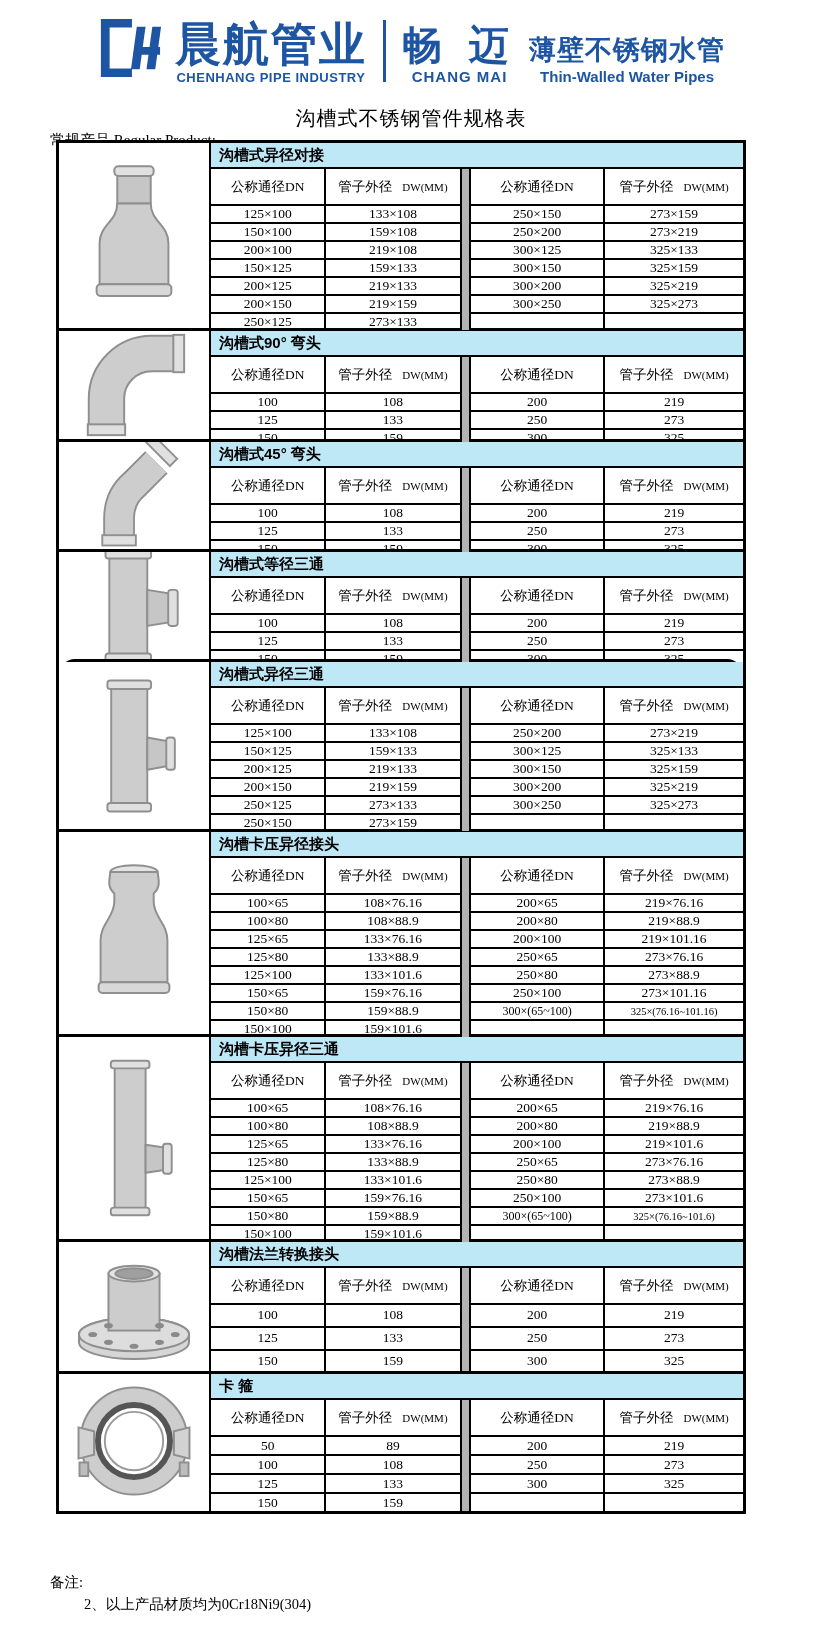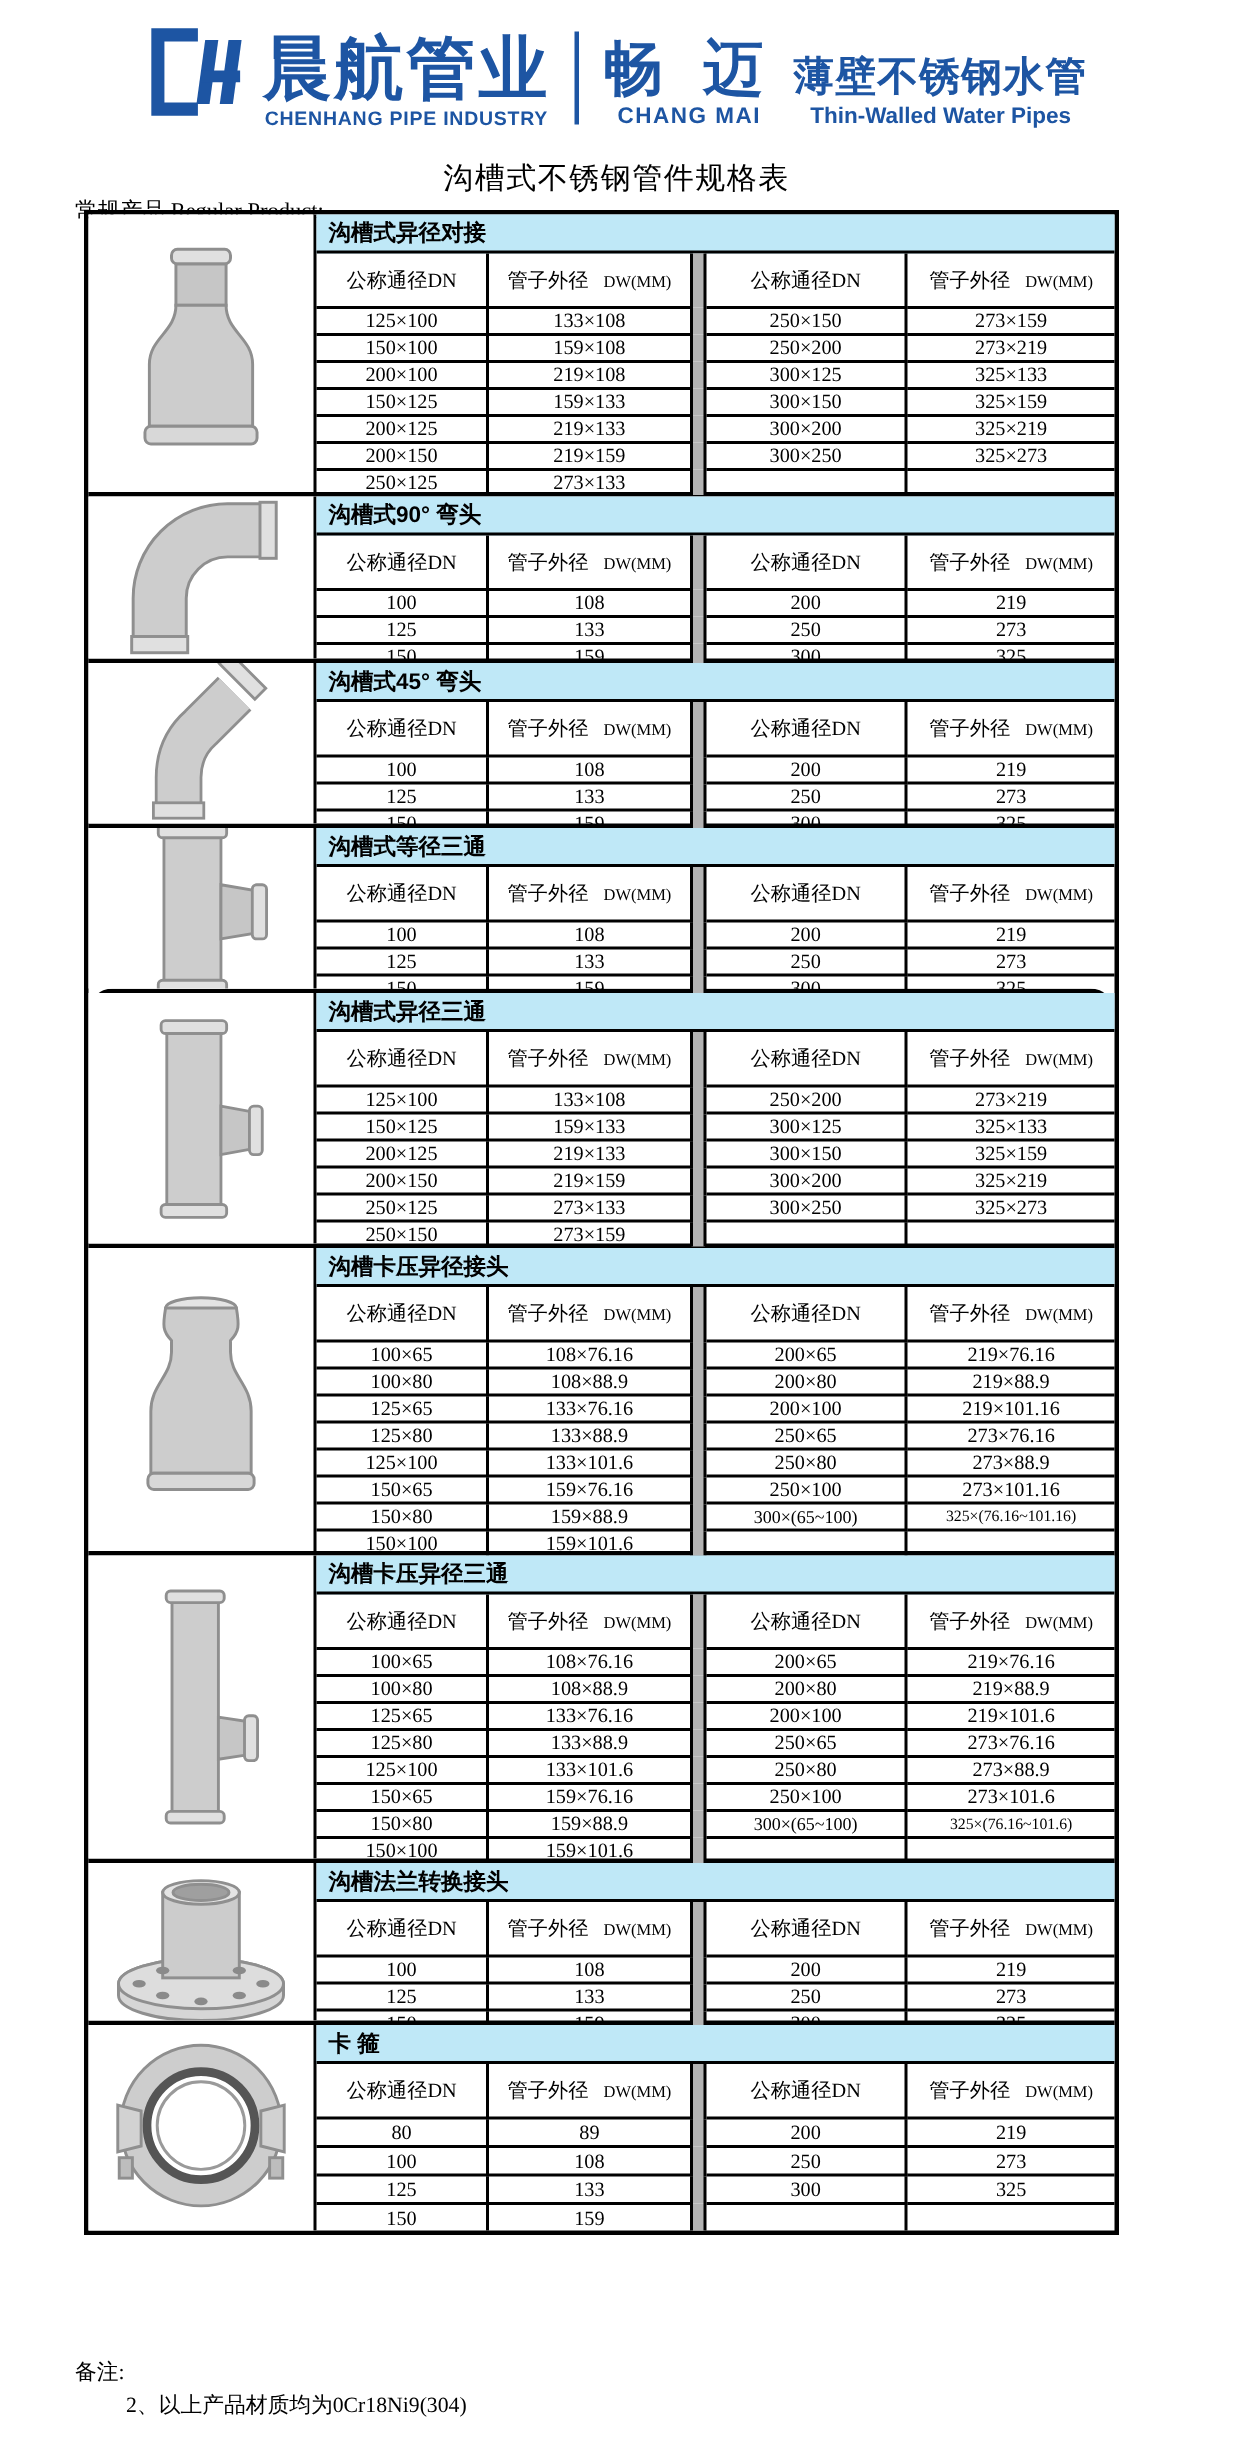--- a/index.html
+++ b/index.html
@@ -627,21 +627,21 @@
                 <td class="dv"></td>
                 <td></td>
                 <td></td>
               </tr>
             </tbody>
         </table>
       </div>
     </div>
   </div>
 
-  <div class="section" style="height: 108px;">
+  <div class="section" style="height: 132px;">
     <div class="img-cell">
         <svg width="138" height="110" viewBox="0 0 140 112">
           <g stroke="#8f8f8f" stroke-width="2">
             <path d="M14 84 A56 17 0 0 1 126 84 L126 92 A56 17 0 0 1 14 92 Z" fill="#d6d6d6"></path>
             <ellipse cx="70" cy="84" rx="56" ry="17" fill="#dddddd"></ellipse>
             <rect x="44" y="22" width="52" height="58" fill="#cccccc"></rect>
             <ellipse cx="70" cy="22" rx="26" ry="8" fill="#e4e4e4"></ellipse>
             <ellipse cx="70" cy="22" rx="19" ry="5.5" fill="#9f9f9f"></ellipse>
           </g>
           <g fill="#8a8a8a">
@@ -737,21 +737,21 @@
             <tr>
               <th>公称通径DN</th>
               <th><span>管子外径</span><span class="dw-unit">DW(MM)</span></th>
               <th class="dv"></th>
               <th>公称通径DN</th>
               <th><span>管子外径</span><span class="dw-unit">DW(MM)</span></th>
             </tr>
           </thead>
           <tbody>
               <tr>
-                <td>80</td>
+                <td>50</td>
                 <td>89</td>
                 <td class="dv"></td>
                 <td>200</td>
                 <td>219</td>
               </tr>
               <tr>
                 <td>100</td>
                 <td>108</td>
                 <td class="dv"></td>
                 <td>250</td>

